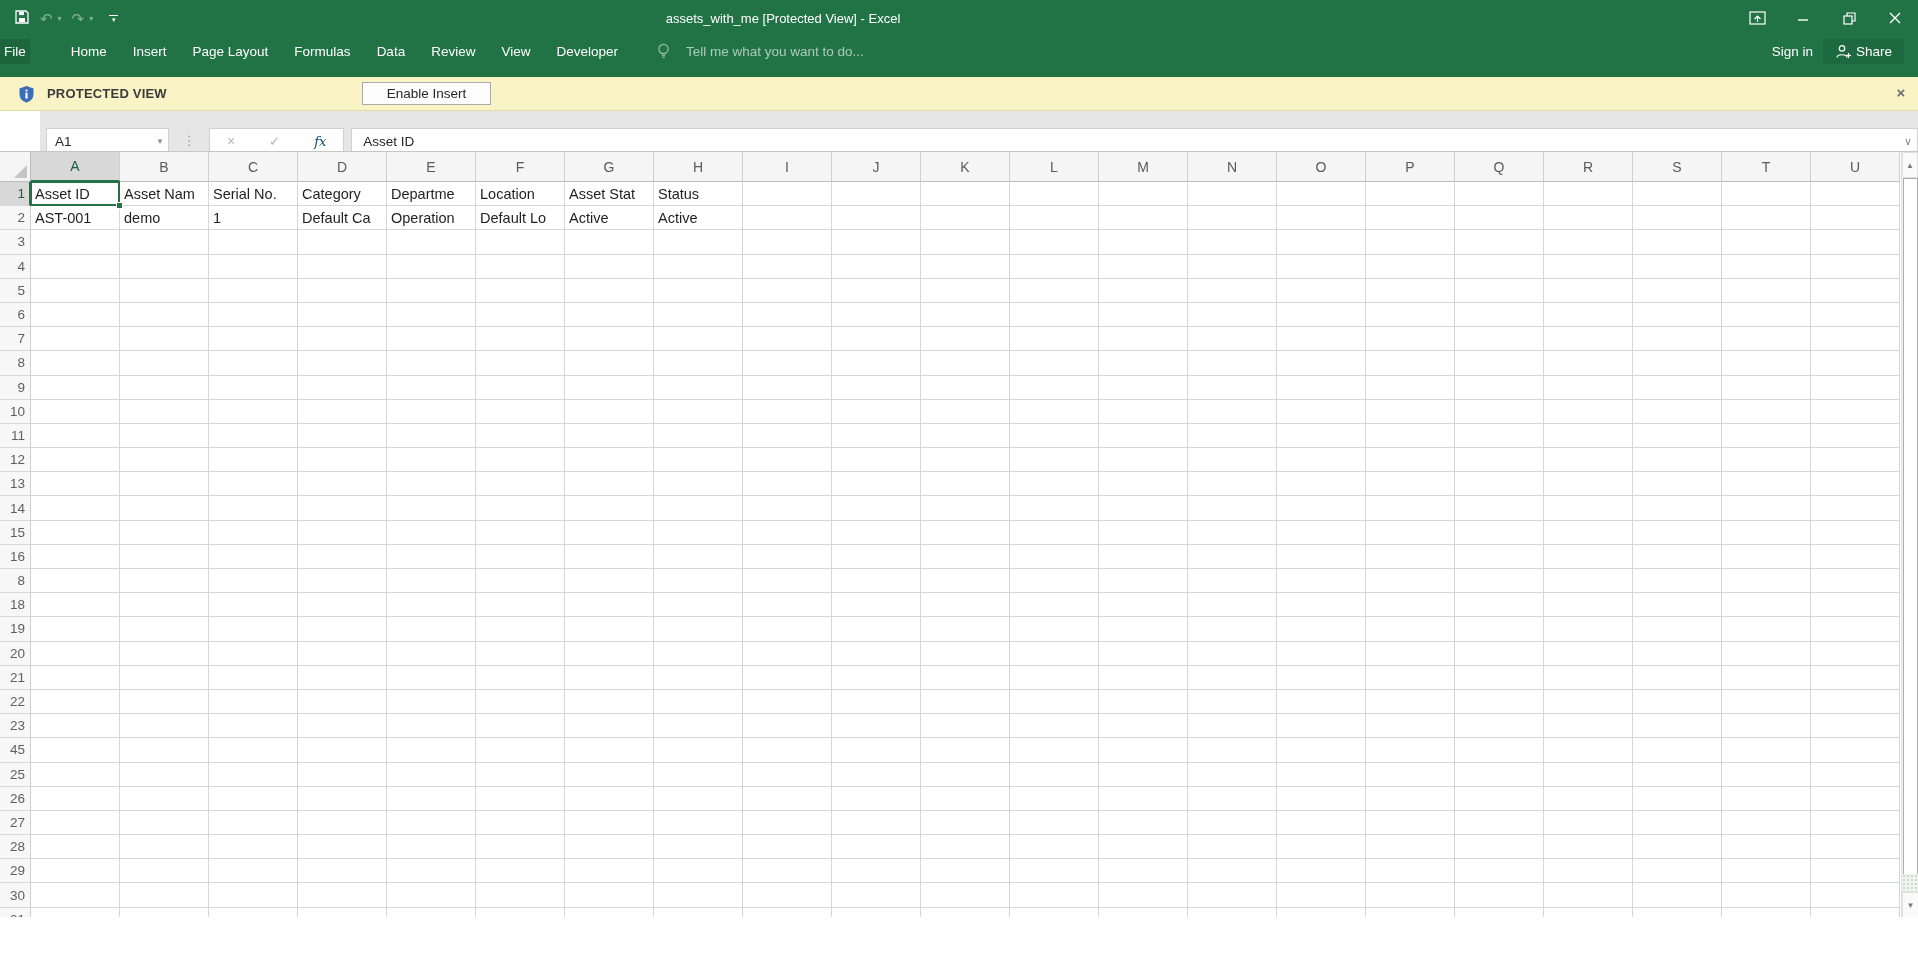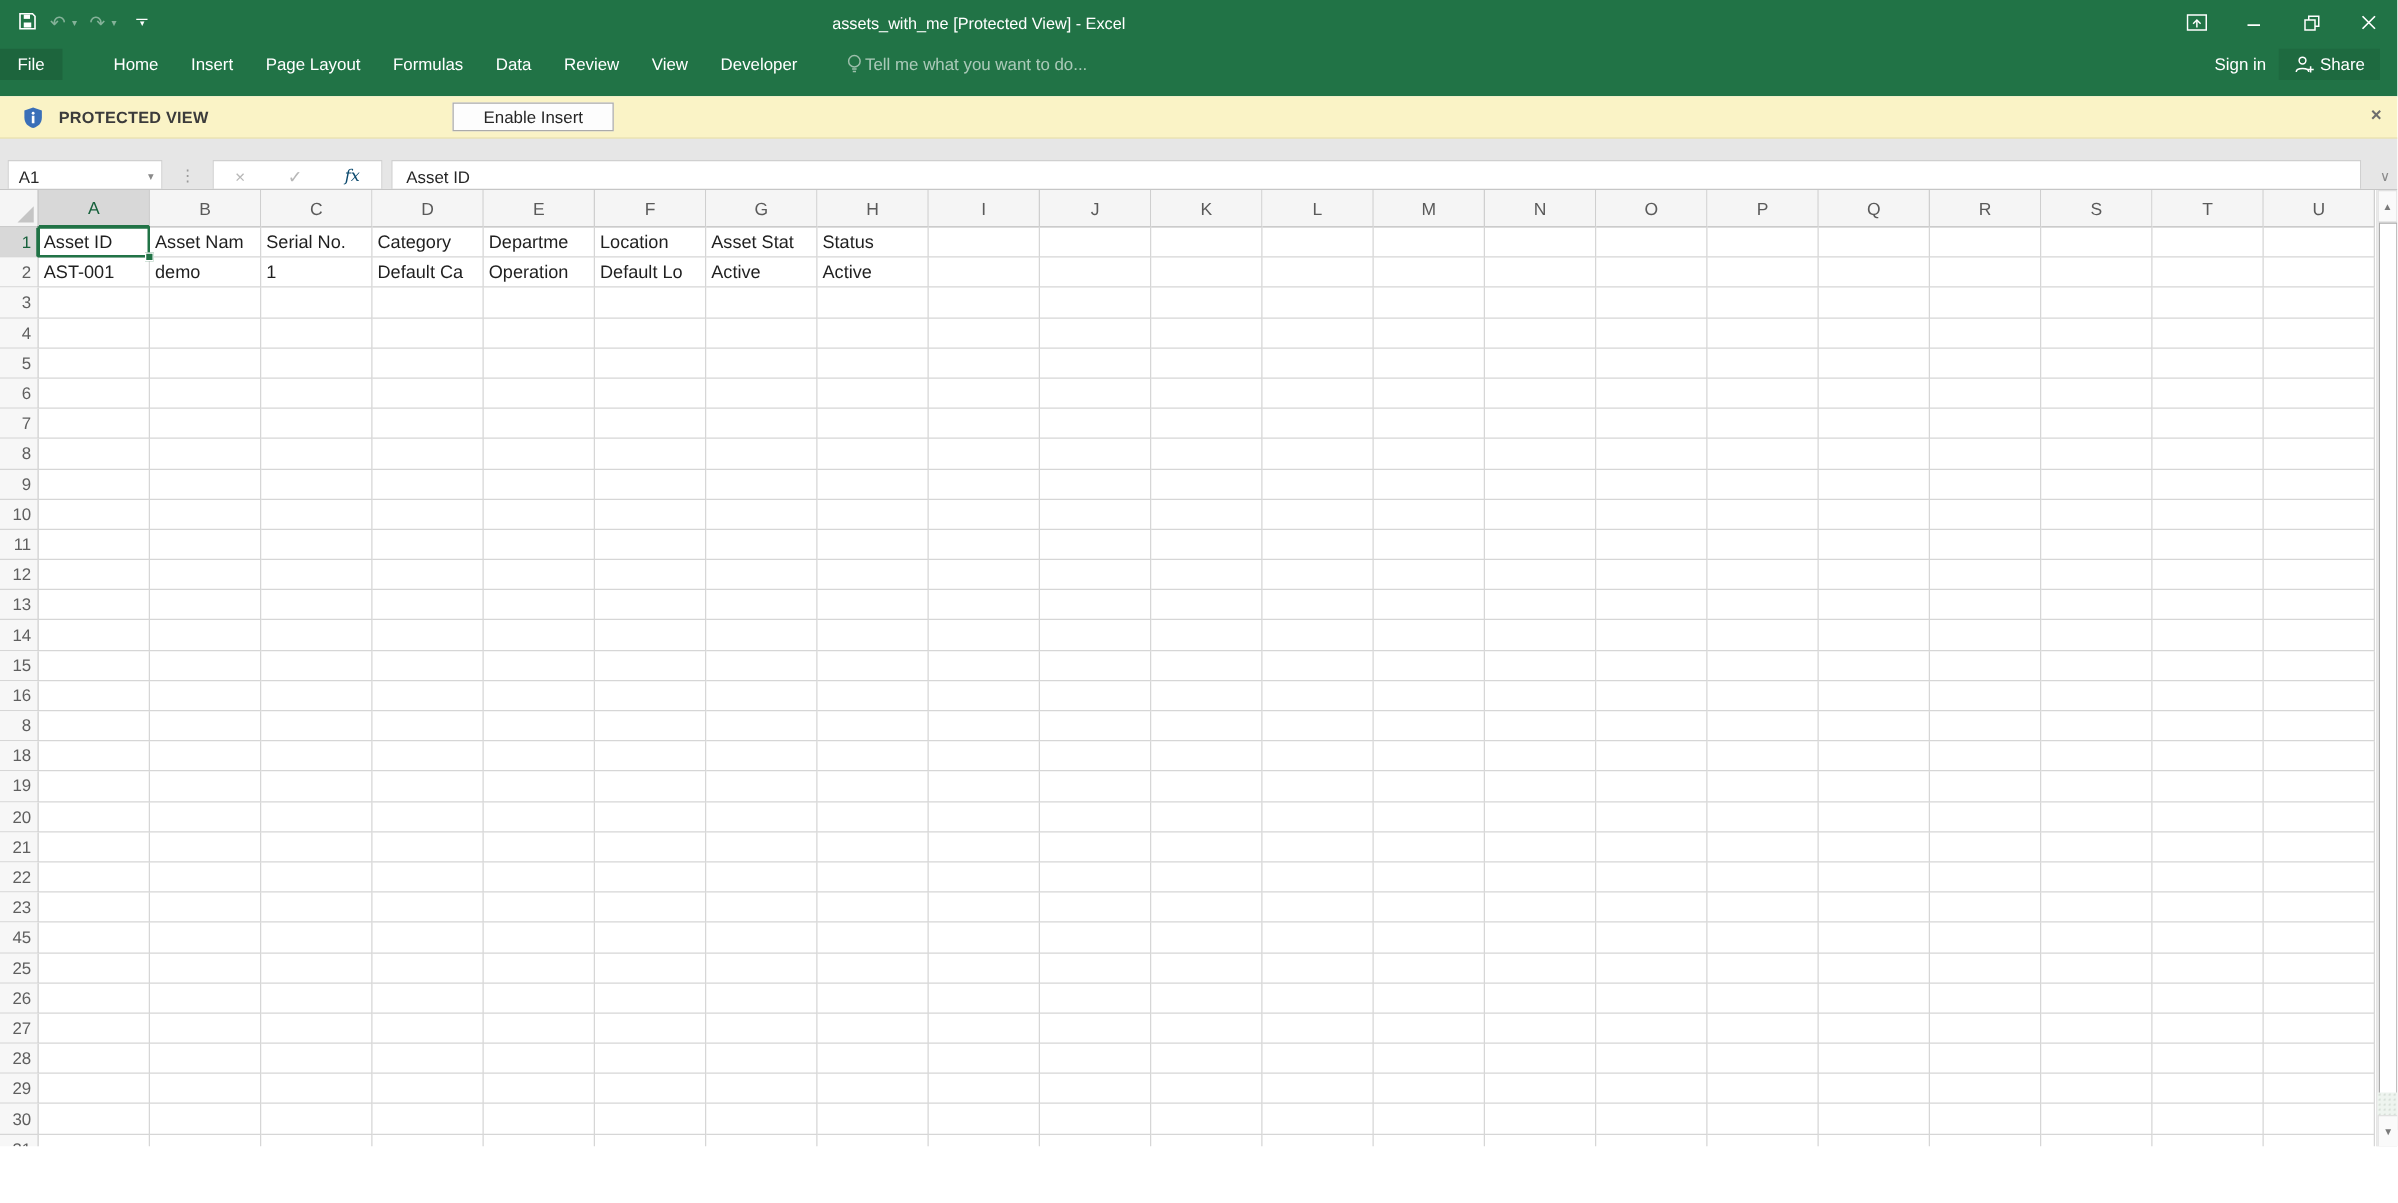--- a/index.html
+++ b/index.html
@@ -15,38 +15,38 @@
   .qat-custom { display:flex; flex-direction:column; align-items:center; color:#fff; margin-left:6px; }
   .qat-custom .bar { width:9px; border-top:1px solid #fff; margin-bottom:1px; }
   .qat-custom .c { font-size:7px; line-height:5px; }
   .win-title { position:absolute; left:783px; transform:translateX(-50%); font-size:13px; color:#fff; white-space:nowrap; }
   .win-controls { position:absolute; right:0; top:0; height:36px; display:flex; align-items:center; }
   .win-btn { width:46px; height:36px; display:flex; align-items:center; justify-content:center; color:#fff; }
   .win-btn svg { display:block; }
 
   .tabrow { height:30px; display:flex; align-items:center; color:#fff; font-size:13.5px; }
   .tab { padding:5px 13px; cursor:default; white-space:nowrap; }
-  .tab.file { background:rgba(0,0,0,0.12); padding:5px 14px; margin-right:28px; }
-  .tellme { display:flex; align-items:flex-end; gap:2px; margin-left:26px; color:rgba(255,255,255,0.62); font-size:13.5px; }
+  .tab.file { background:rgba(0,0,0,0.12); padding:5px 4px; margin-right:28px; }
+  .tellme { display:flex; align-items:flex-end; gap:16px; margin-left:26px; color:rgba(255,255,255,0.62); font-size:13.5px; }
   .tellme svg { opacity:.65; }
   .right-cluster { margin-left:auto; display:flex; align-items:center; margin-right:14px; font-size:13.5px; }
   .signin { padding:5px 10px; }
   .share { display:flex; align-items:center; gap:4px; padding:5px 12px; background:rgba(0,0,0,0.08); }
   .greenpad { height:11px; }
 
   
   .msgbar { height:34px; background:#FAF3C6; border-bottom:1px solid #E3DCA8; display:flex; align-items:center; padding-left:18px; font-size:13px; color:#3b3b3b; position:relative; }
   .shield { margin-right:12px; display:flex; }
   .pv-label { font-weight:bold; margin-right:10px; letter-spacing:.2px; }
   .pv-text { color:#444; }
   .enable-btn { margin-left:185px; background:#FDFDFD; border:1px solid #ABABAB; font-size:13.5px; font-family:"Liberation Sans",sans-serif; padding:3px 24px; color:#262626; }
   .msg-close { position:absolute; right:8px; top:7px; color:#6d6d6d; font-size:15px; font-weight:bold; width:18px; text-align:center; }
 
   
-  .fstrip { height:40px; background:#E6E6E6; padding-top:17px; display:flex; align-items:flex-start; position:relative; }
+  .fstrip { height:40px; background:#E6E6E6; padding-top:17px; display:flex; align-items:flex-start; position:relative;margin-left:40px; }
   .namebox { margin-left:6px; width:124px; height:26px; background:#fff; border:1px solid #d0d0d0; display:flex; align-items:center; font-size:13.5px; color:#262626; padding-left:8px; position:relative; }
   .namebox .nb-caret { position:absolute; right:6px; color:#8a8a8a; font-size:9px; }
   .dots { width:40px; text-align:center; color:#9a9a9a; font-size:13px; line-height:26px; }
   .fbtns { width:136px; height:26px; background:#fff; border:1px solid #d0d0d0; display:flex; align-items:center; justify-content:space-around; }
   .fbtns .fb { color:#b8b8b8; font-size:14px; }
   .fbtns .fx { color:#0c4a6e; font-family:"DejaVu Serif", serif; font-style:italic; font-size:13px; }
   .finput { margin-left:7px; width:1576px; height:26px; background:#fff; border:1px solid #d0d0d0; display:flex; align-items:center; font-size:13.5px; color:#262626; padding-left:11px; }
   .fexpand { position:absolute; right:6px; top:24px; color:#8a8a8a; font-size:11px; }
 
   

